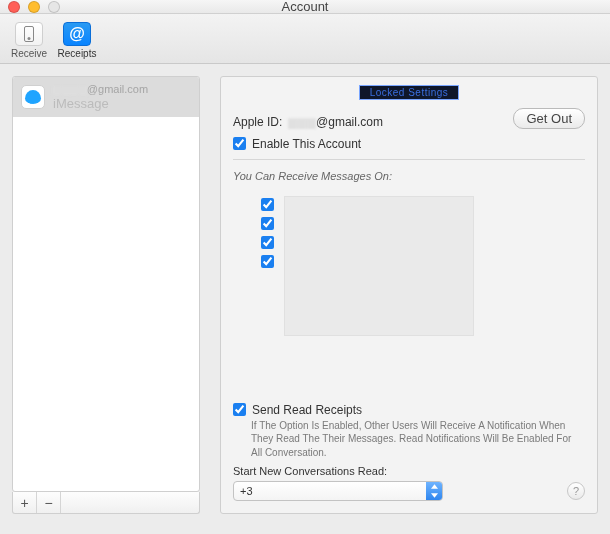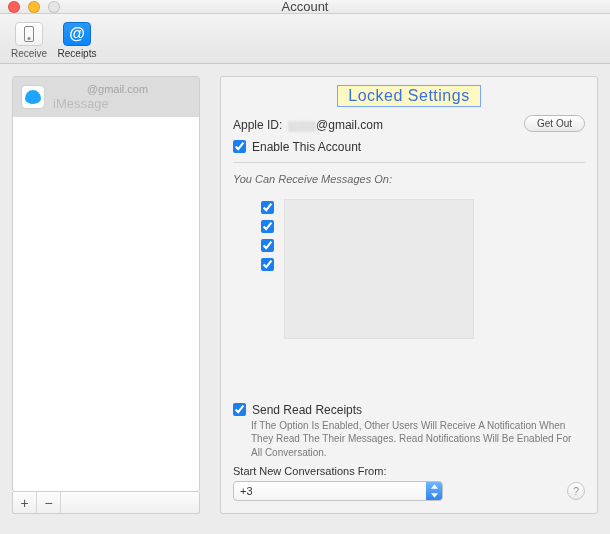--- a/index.html
+++ b/index.html
@@ -121,31 +121,31 @@
     border-radius: 3px;
     padding: 8px 12px 12px;
     display:flex; flex-direction:column;
     gap: 8px;
     position: relative;
   }
   .locked-band {
     align-self: center;
     padding: 1px 10px;
     border: 1px solid #7aa6ff;
-    background: #fef9c3;
+    background: #0f172a;
     color: #3a6fe0;
-    font-size: 16px;
+    font-size: 10px;
     letter-spacing: 0.5px;
   }
   .row { display:flex; align-items:center; gap:6px; }
   .row.appleid { font-size:12px;align-items:flex-end; }
   .label-appleid { color:#333; }
   .spacer { flex:1; }
   .aqua-btn {
-    font-size: 10px;
+    font-size: 13px;
     padding: 2px 12px;
     background: linear-gradient(#fff,#eaeaea);
     border:1px solid #bababa;
     border-radius: 10px;
     cursor:pointer;
     color:#444;
   }
   .checkbox-row { display:flex; gap:6px; font-size:12px; color:#333; }
   input[type=checkbox] { accent-color: #1a7ff0; width:13px; height:13px; }
   .divider { border-top: 1px solid #d6d6d6; }
@@ -279,21 +279,21 @@
       <div class="placeholder-panel"></div>
     </div>
 
     <div class="receipts-block">
       <label class="checkbox-row">
         <input type="checkbox" checked="" style="">
         <span>Send Read Receipts</span>
       </label>
       <div class="desc">If The Option Is Enabled, Other Users Will Receive A Notification When They Read The Their Messages. Read Notifications Will Be Enabled For All Conversation.</div>
 
-      <div class="startconv">Start New Conversations From:</div>
+      <div class="startconv">Start New Conversations Read:</div>
       <div class="selectwrap">
         <div class="mac-select">
           <span>+3</span>
           <div class="stepper">
             <div>
                 <svg viewBox="0 0 8 5">
                   <polygon points="4,0 8,5 0,5"></polygon>
                 </svg>
               </div>
             <div>

